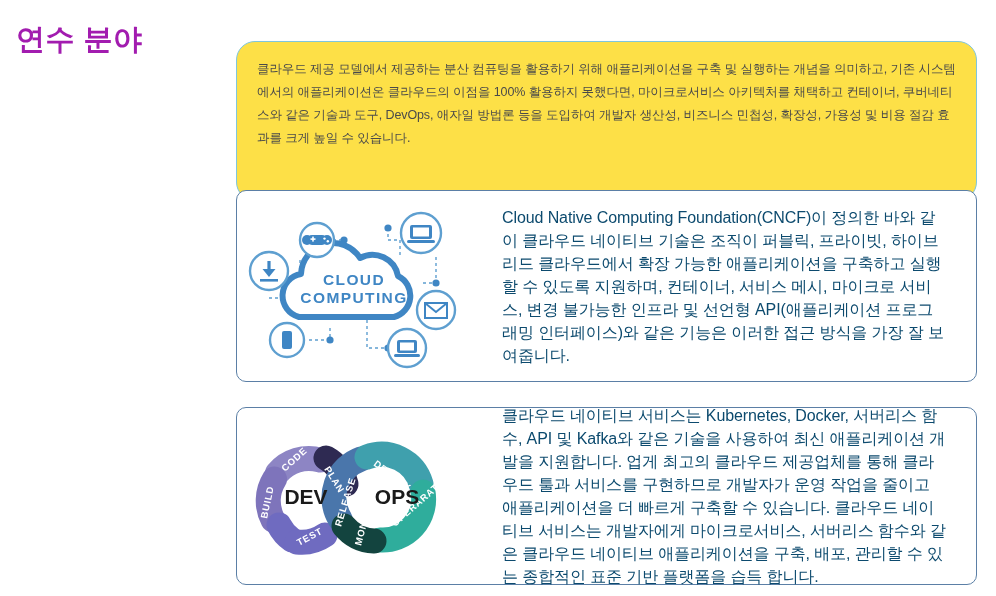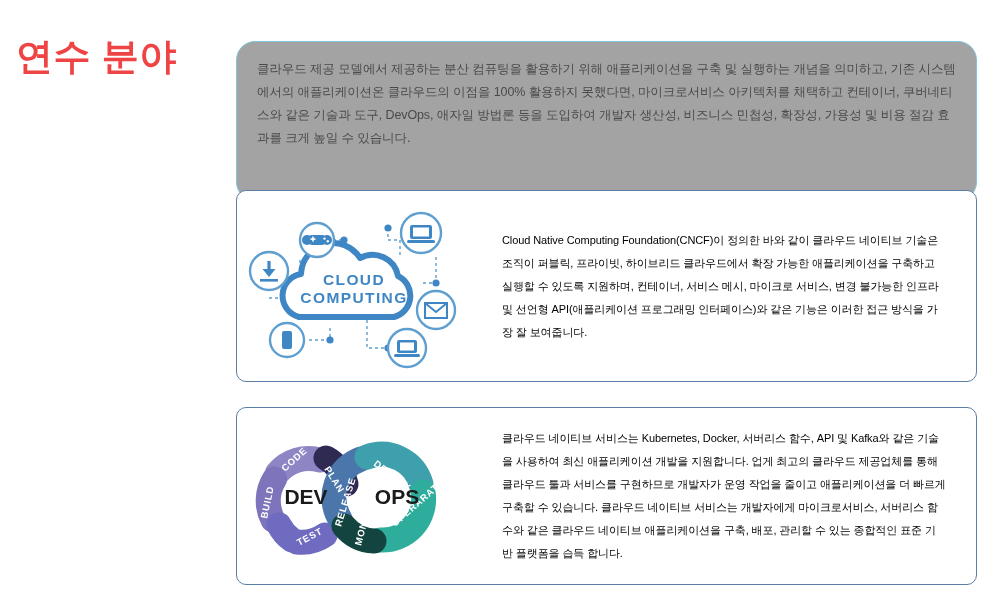--- a/index.html
+++ b/index.html
@@ -12,41 +12,41 @@
     height: 596px;
     font-family: "Liberation Sans", "DejaVu Sans", sans-serif;
     overflow: hidden;
     position: relative;
   }
 
   
   .page-title {
     position: absolute;
     left: 16px;
-    top: 32px;
-    font-size: 37px;
+    top: 20px;
+    font-size: 29px;
     font-weight: bold;
     letter-spacing: 0.5px;
-    color: #ef4444;
+    color: #a21caf;
     white-space: nowrap;
   }
 
   
   .card {
     position: absolute;
     box-sizing: border-box;
     border-radius: 10px;
   }
   .card--intro {
     left: 236px;
     top: 41px;
     width: 741px;
     height: 160px;
     border: 1px solid #7fc6dd;
-    background: #a3a3a3;
+    background: #fde047;
     border-radius: 19px;
   }
   .card--cncf {
     left: 236px;
     top: 190px;
     width: 741px;
     height: 192px;
     border: 1px solid #5b7fa6;
     background: #ffffff;
   }
@@ -80,22 +80,22 @@
   .split-art {
     flex: 0 0 265px;
     display: flex;
     align-items: center;
     justify-content: flex-start;
     height: 100%;
   }
   .split-text {
     flex: 1 1 auto;
     padding-right: 30px;
-    color: #000000;
-    font-size: 11px;
+    color: #0c4a6e;
+    font-size: 16px;
     line-height: 23px;
     letter-spacing: -0.1px;
   }
 
   
   .cloud-art { width: 232px; height: 172px; display:block; }
 
   
   .devops-art { width: 232px; height: 148px; display:block; }
 </style>

